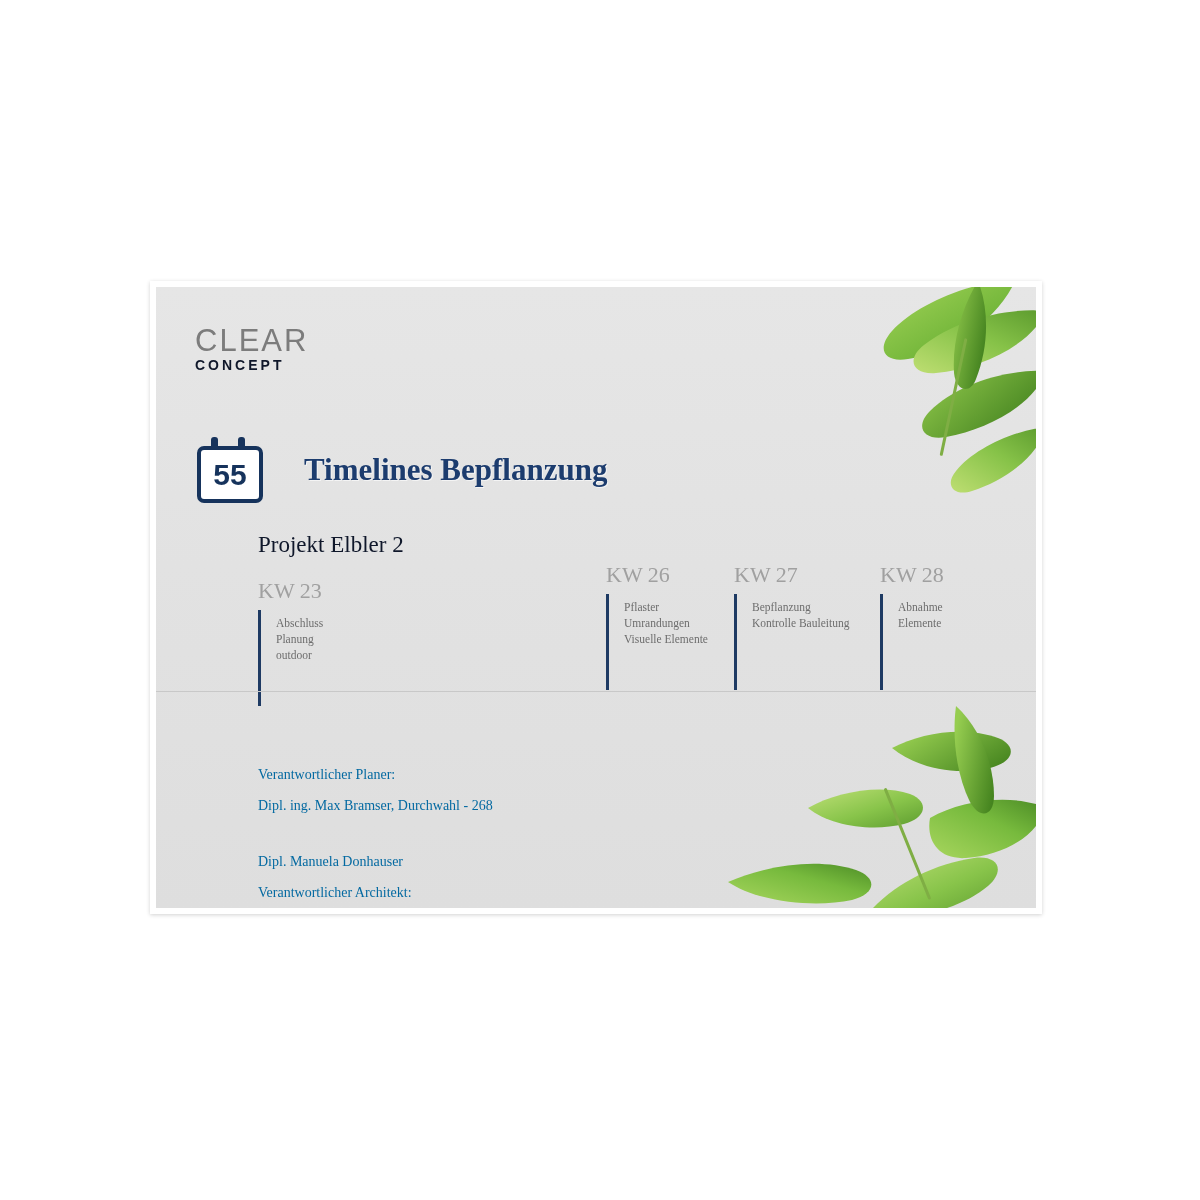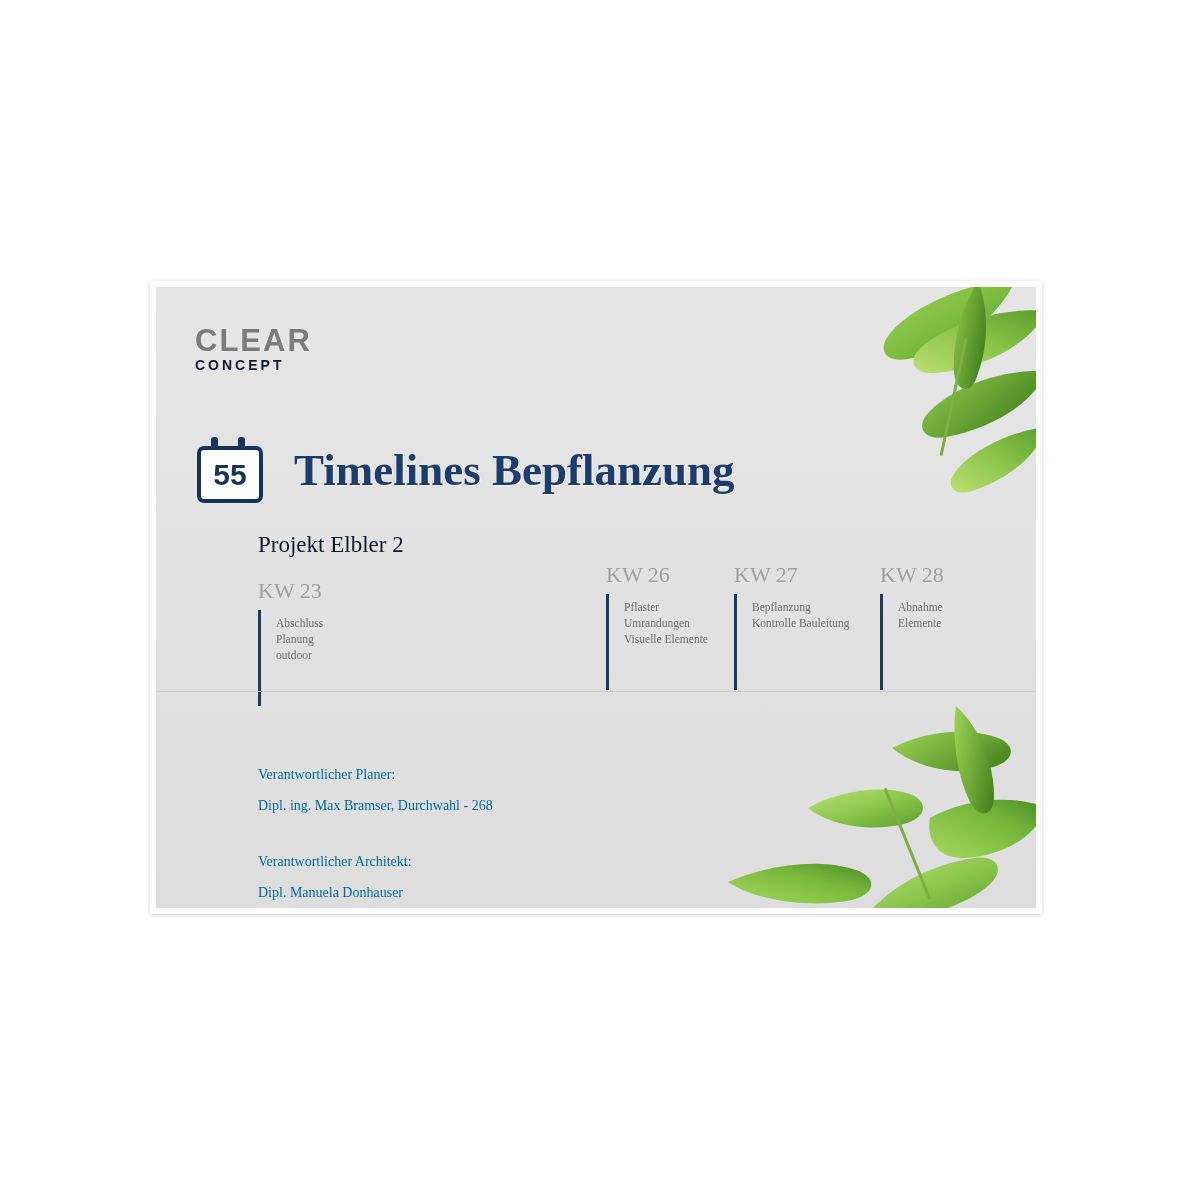--- a/index.html
+++ b/index.html
@@ -61,21 +61,21 @@
 
   
   #logo {
     position: absolute;
     left: 39px;
     top: 38px;
     width: 210px;
   }
   #logo .clear {
     font-family: "Liberation Sans", sans-serif;
-    font-weight: bold;
+    font-weight: normal;
     font-size: 31px;
     letter-spacing: 2px;
     color: #7c7c7c;
     line-height: 1;
   }
   #logo .concept {
     font-family: "Liberation Sans", sans-serif;
     font-weight: bold;
     font-size: 14px;
     letter-spacing: 3px;
@@ -150,23 +150,23 @@
     text-align: center;
     font-family: "Liberation Sans", sans-serif;
     font-weight: bold;
     font-size: 30px;
     color: #16335c;
   }
 
   #doc-title {
     font-family: "Liberation Serif", serif;
     font-weight: bold;
-    font-size: 45px;
+    font-size: 31px;
     color: #1c3c6e;
-    margin-left: 26px;
+    margin-left: 36px;
     text-shadow: 1px 1px 0 rgba(255,255,255,0.6);
     white-space: nowrap;
   }
 
   
   #project-label {
     position: absolute;
     left: 102px;
     top: 245px;
     font-family: "Liberation Serif", serif;
@@ -347,22 +347,22 @@
       </div>
 
       <div id="divider"></div>
 
       <div id="contacts">
         <div class="contact-block">
           <div class="contact-line">Verantwortlicher Planer:</div>
           <div class="contact-line">Dipl. ing. Max Bramser, Durchwahl - 268</div>
         </div>
         <div class="contact-block">
+          <div class="contact-line">Dipl. Manuela Donhauser</div>
           <div class="contact-line">Verantwortlicher Architekt:</div>
-          <div class="contact-line">Dipl. Manuela Donhauser</div>
         </div>
       </div>
 
       <div id="plant-bottom">
         <svg width="330" height="230" viewBox="0 0 330 230">
           <defs>
             <linearGradient id="bg1" x1="0" y1="1" x2="1" y2="0">
               <stop offset="0%" stop-color="#a8d65e"></stop>
               <stop offset="60%" stop-color="#77ba3d"></stop>
               <stop offset="100%" stop-color="#4c8c26"></stop>

